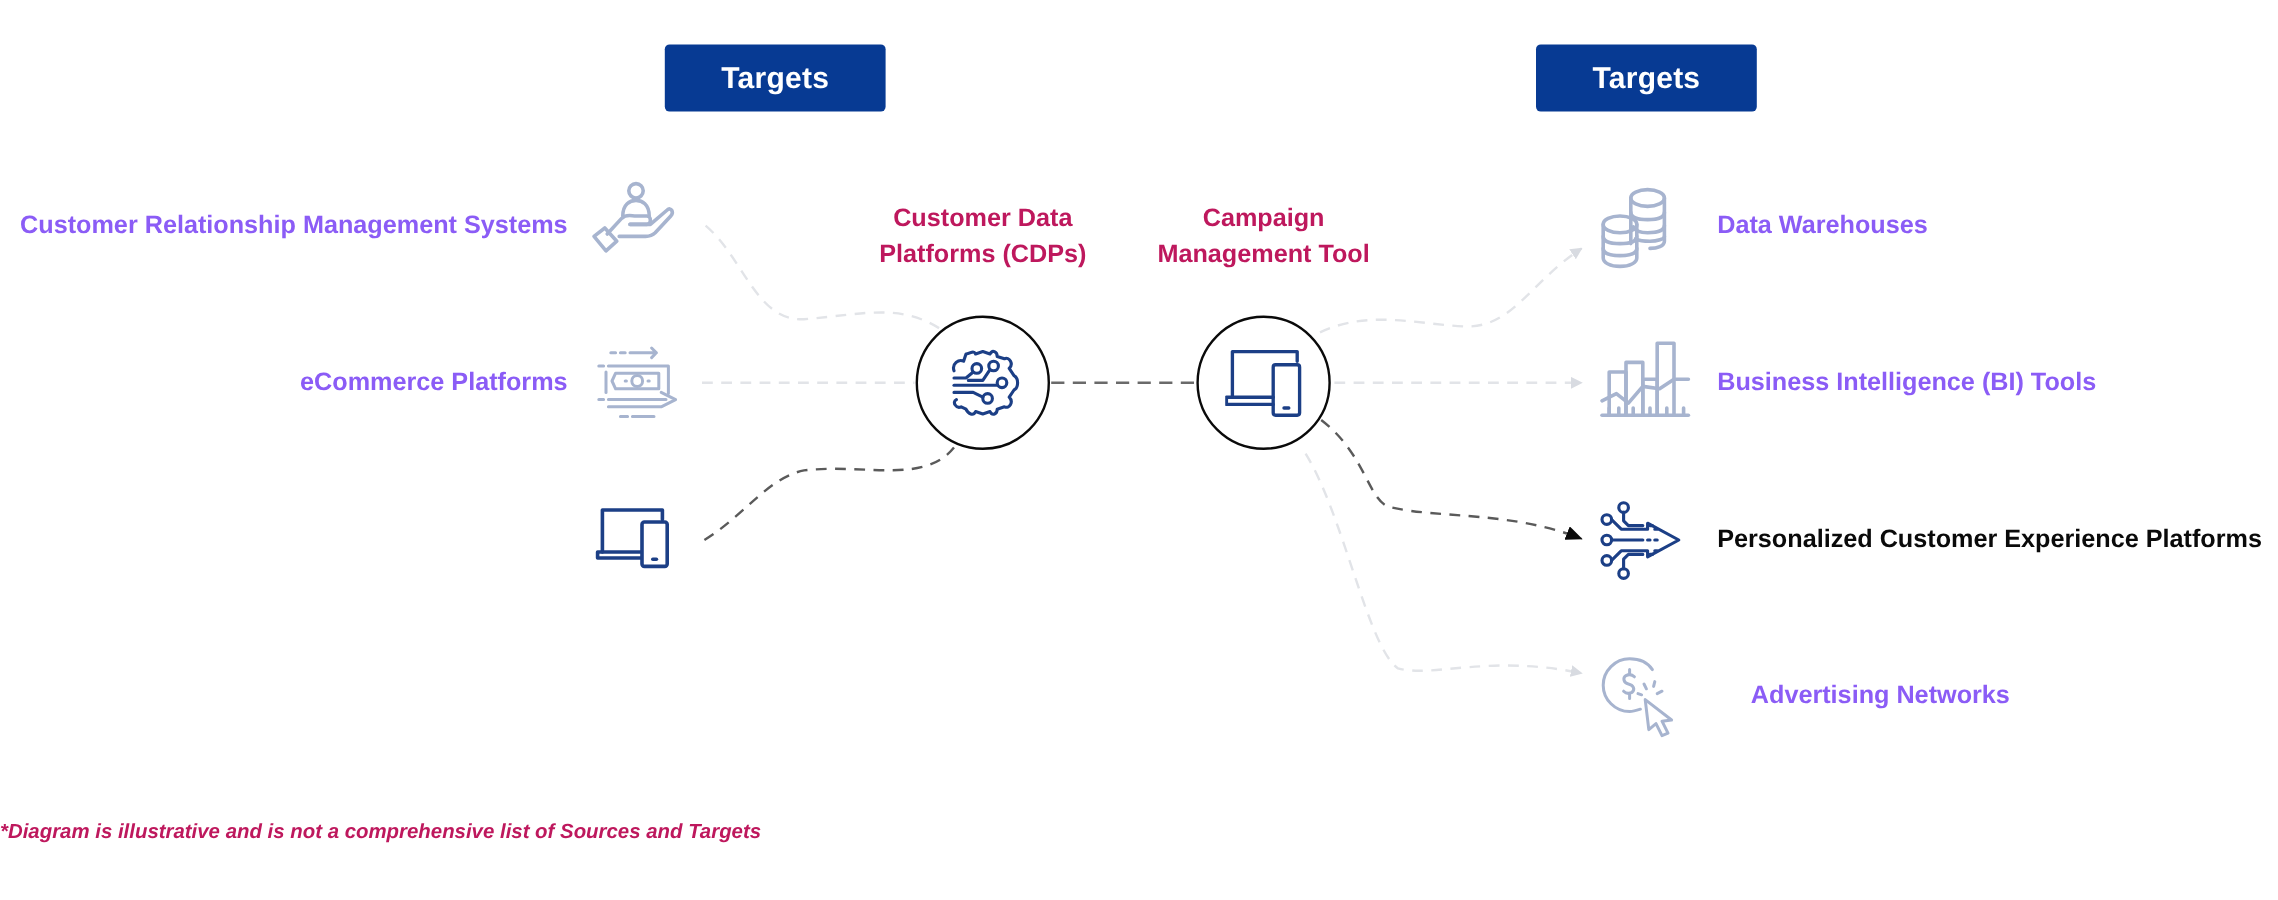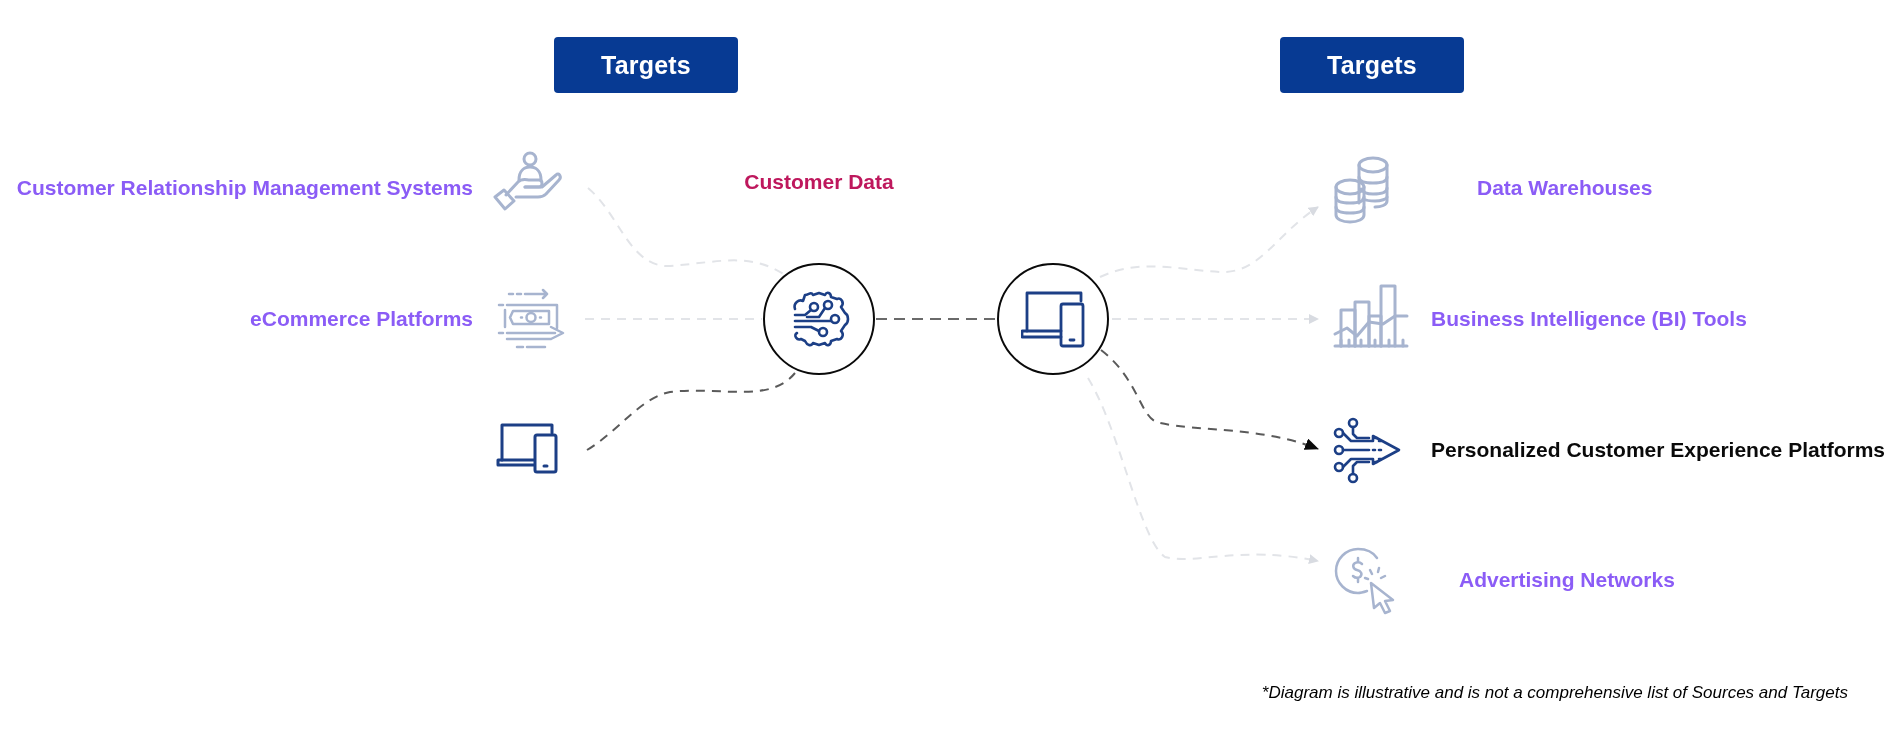--- a/index.html
+++ b/index.html
@@ -38,22 +38,22 @@
   .hub-title span { display: block; }
 
   .hub {
     position: absolute; width: 112px; height: 112px; border-radius: 50%;
     border: 2px solid #0a0a0a; background: #ffffff; box-sizing: border-box;
     display: flex; align-items: center; justify-content: center;
   }
   .hub svg { width: 64px; height: 64px; }
 
   .footnote {
-    position: absolute; top: 683px; left: 0; width: 1848px; text-align: right;
-    font-weight: 400; font-style: italic; font-size: 17px; color: #000000;
+    position: absolute; top: 683px; left: 0; width: 1848px; text-align: left;
+    font-weight: 700; font-style: italic; font-size: 17px; color: #be185d;
   }
 </style>
 </head>
 <body>
 
 <div class="stage">
 
   <svg class="connectors" viewBox="0 0 1898 750">
     <defs>
       <marker id="arrow-dim" markerWidth="10" markerHeight="10" refX="9" refY="5" orient="auto" markerUnits="userSpaceOnUse">
@@ -111,20 +111,25 @@
     <svg viewBox="0 0 62 52" fill="none" stroke="#1c3f86" stroke-width="3" stroke-linejoin="round" stroke-linecap="round">
       <path d="M5,38 L5,3 L55,3 L55,11"></path>
       <path d="M1,43 L1,38 L37,38 M1,43 L37,43"></path>
       <rect x="38" y="13" width="21" height="37" rx="2"></rect>
       <path d="M47,44 L50,44"></path>
     </svg>
   </div>
 
   <div class="hub-title" style="left:699px; top:167px;">
     <span>Customer Data</span>
+    <span>Platforms (CDPs)</span>
+  </div>
+  <div class="hub-title" style="left:933px; top:167px;">
+    <span>Campaign</span>
+    <span>Management Tool</span>
   </div>
 
   <div class="hub" style="left:763px; top:263px;">
     <svg viewBox="0 0 64 64" fill="none" stroke="#1c3f86" stroke-width="2.6" stroke-linejoin="round" stroke-linecap="round">
       <path d="M8,22 C6,16 12,12 16,14 L18,8 C22,8 24,4 26,8 L32,6 L38,8 C40,4 44,6 44,10 L50,12 C54,10 58,16 54,20 L58,26 C62,28 62,36 58,38 L54,44 C58,48 54,54 50,52 L44,54 C44,58 40,60 38,56 L32,58 L26,56 C24,60 20,58 18,54 L14,52 C10,54 6,48 10,46"></path>
       <circle cx="27" cy="20" r="4"></circle>
       <circle cx="41" cy="18" r="4"></circle>
       <circle cx="48" cy="32" r="4"></circle>
       <circle cx="36" cy="45" r="4"></circle>
       <path d="M8,28 L18,28 L24,23"></path>
@@ -183,19 +188,19 @@
   <div class="icon" style="left:1333px; top:546px; width:66px; height:70px;">
     <svg viewBox="0 0 66 70" fill="none" stroke="#a7b4cf" stroke-width="2.5" stroke-linejoin="round" stroke-linecap="round">
       <path d="M44,12 C40,6 33,3 25,3 C13,3 3,13 3,25 C3,37 13,47 25,47 C28,47 31,46 34,45"></path>
       <path d="M29,18 C27,16 24,16 22,17 C19,19 20,23 24,24 C28,25 30,28 27,31 C25,32 22,32 20,30"></path>
       <path d="M25,12 L25,15 M25,32 L25,36"></path>
       <path d="M37,24 L39,28 M46,22 L45,26 M52,30 L48,32 M32,32 L35,33"></path>
       <path d="M38,37 L60,54 L52,55 L57,65 L52,67 L47,57 L41,62 Z"></path>
     </svg>
   </div>
 
-  <div class="tgt-label dim" style="top:188px;margin-left:46px;">Data Warehouses</div>
+  <div class="tgt-label dim" style="top:188px;">Data Warehouses</div>
   <div class="tgt-label active" style="top:450px;">Personalized Customer Experience Platforms</div>
   <div class="tgt-label dim" style="top:319px;">Business Intelligence (BI) Tools</div>
   <div class="tgt-label dim" style="top:580px;margin-left:28px;">Advertising Networks</div>
 
   <div class="footnote">*Diagram is illustrative and is not a comprehensive list of Sources and Targets</div>
 </div>
 
 </body></html>

